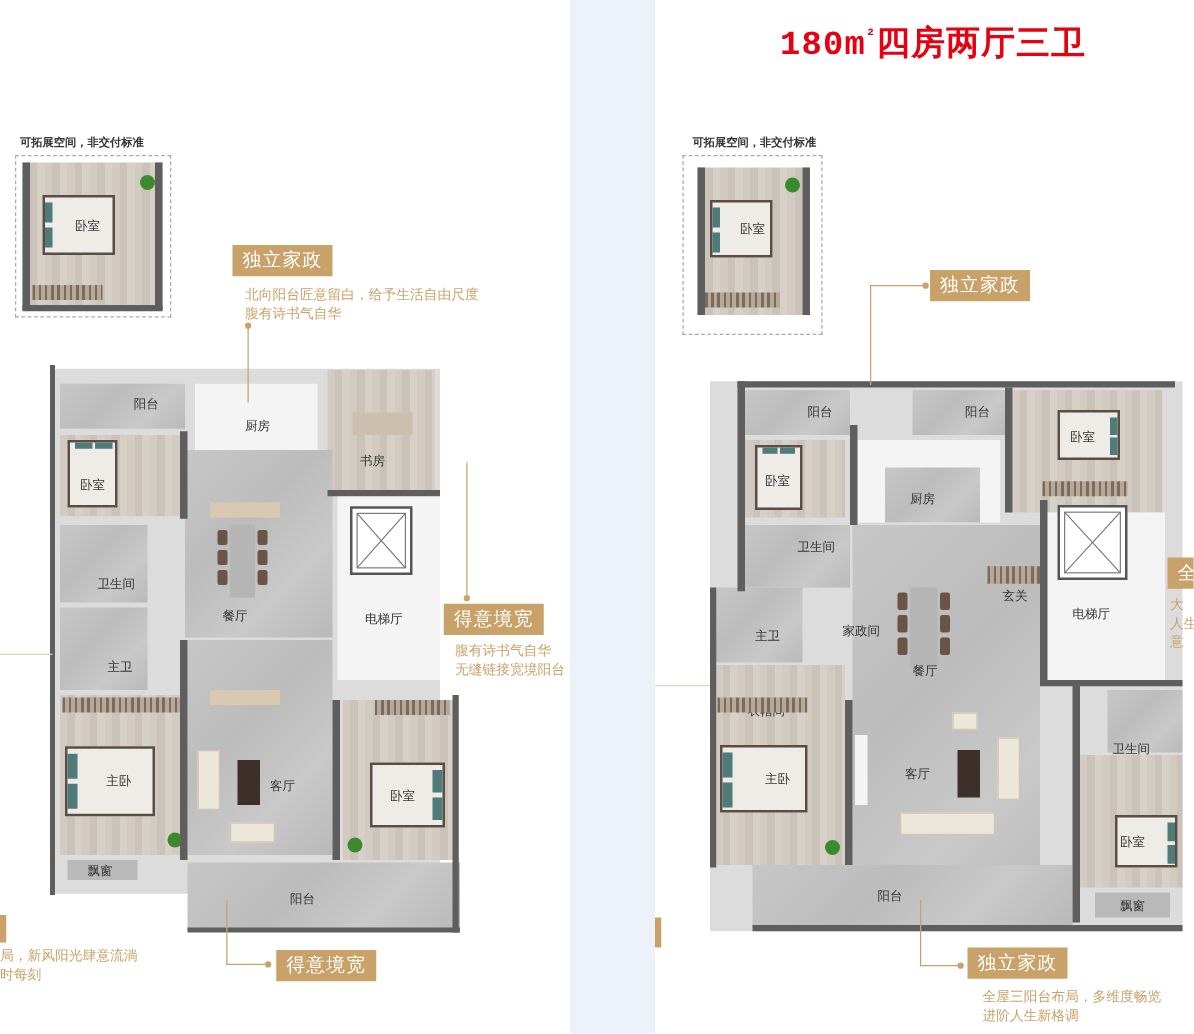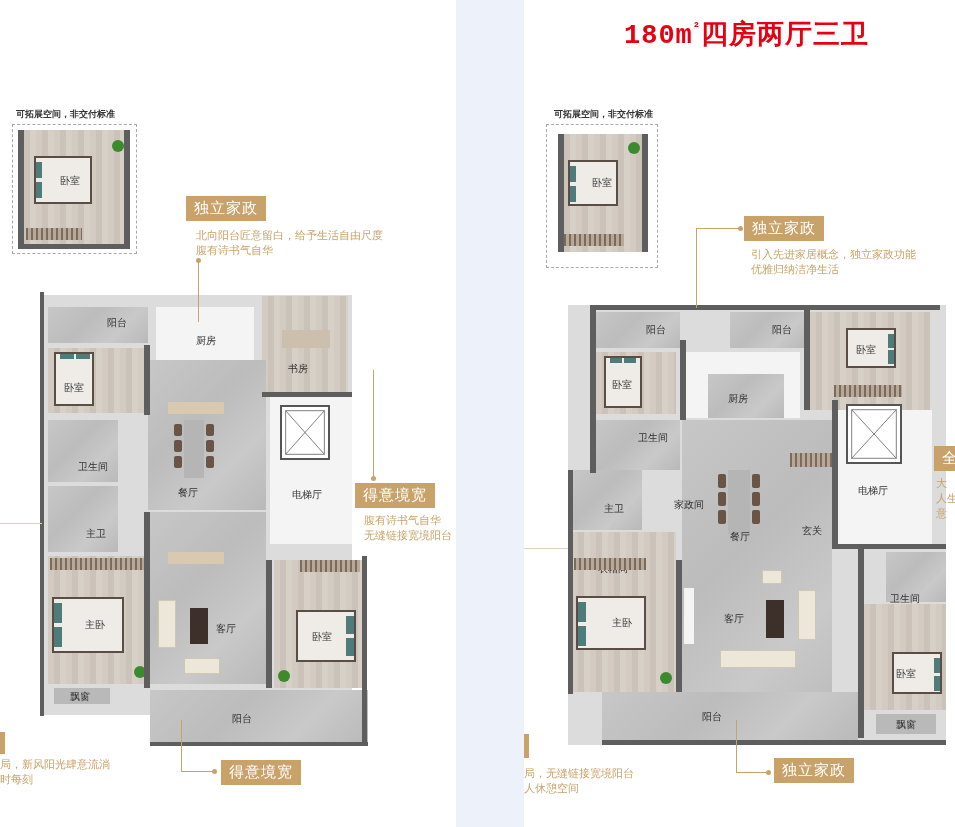--- a/index.html
+++ b/index.html
@@ -222,21 +222,21 @@
   <div class="room stone" style="left:158px;top:420px;width:150px;height:320px;"></div>
   <div class="table" style="left:204px;top:470px;width:22px;height:64px;background:#b5b5b5;"></div>
   <div class="chair" style="left:194px;top:474px;width:8px;height:14px;"></div>
   <div class="chair" style="left:194px;top:492px;width:8px;height:14px;"></div>
   <div class="chair" style="left:194px;top:510px;width:8px;height:14px;"></div>
   <div class="chair" style="left:228px;top:474px;width:8px;height:14px;"></div>
   <div class="chair" style="left:228px;top:492px;width:8px;height:14px;"></div>
   <div class="chair" style="left:228px;top:510px;width:8px;height:14px;"></div>
   <div class="room-label" style="left:206px;top:530px;">餐厅</div>
   <div class="room-label" style="left:150px;top:498px;">家政间</div>
-  <div class="room-label" style="left:278px;top:524px;">玄关</div>
+  <div class="room-label" style="left:278px;top:470px;">玄关</div>
   <div class="wardrobe" style="left:266px;top:453px;width:42px;height:14px;"></div>
 
   <div class="room white" style="left:312px;top:410px;width:96px;height:134px;"></div>
   <div class="elevator" style="left:322px;top:404px;width:56px;height:60px;">
     <svg viewBox="0 0 56 60" preserveAspectRatio="none">
         <rect x="4" y="4" width="48" height="52" fill="none" stroke="#777" stroke-width="1"></rect>
         <line x1="4" y1="4" x2="52" y2="56" stroke="#777" stroke-width="1"></line>
         <line x1="52" y1="4" x2="4" y2="56" stroke="#777" stroke-width="1"></line>
       </svg>
   </div>
@@ -282,36 +282,32 @@
   <div class="wall" style="left:152px;top:560px;width:6px;height:132px;"></div>
   <div class="wall" style="left:308px;top:400px;width:6px;height:144px;"></div>
   <div class="wall" style="left:308px;top:544px;width:114px;height:5px;"></div>
   <div class="wall" style="left:334px;top:548px;width:6px;height:190px;"></div>
   <div class="wall" style="left:78px;top:740px;width:344px;height:5px;"></div>
 
   <div class="leader" style="left:172px;top:228px;width:44px;height:1px;"></div>
   <div class="leader" style="left:172px;top:228px;width:1px;height:80px;"></div>
   <div class="leader-dot" style="left:214px;top:226px;"></div>
   <div class="callout-tag" style="left:220px;top:216px;">独立家政</div>
-  <div class="callout-text" style="left:227px;top:247px;">
-    <div>引入先进家居概念，独立家政功能</div>
-      <div>优雅归纳洁净生活</div>
-  </div>
 
   <div class="callout-tag" style="left:410px;top:446px;padding-right:2px;">全</div>
   <div class="callout-text" style="left:412px;top:476px;">
     <div>大</div>
       <div>人生</div>
       <div>意</div>
   </div>
 
   <div class="leader" style="left:212px;top:720px;width:1px;height:53px;"></div>
   <div class="leader" style="left:212px;top:772px;width:32px;height:1px;"></div>
   <div class="leader-dot" style="left:242px;top:770px;"></div>
   <div class="callout-tag" style="left:250px;top:758px;">独立家政</div>
+  <div class="callout-text" style="left:262px;top:790px;">
+    <div>全屋三阳台布局，多维度畅览</div>
+      <div>进阶人生新格调</div>
+  </div>
 
   <div class="leader" style="left:0;top:734px;width:5px;height:24px;"></div>
-  <div class="callout-text" style="left:0;top:766px;">
-    <div>局，无缝链接宽境阳台</div>
-      <div>人休憩空间</div>
-  </div>
   <div class="thin-line" style="left:0;top:548px;width:44px;"></div>
 </div>
 
 </body></html>

